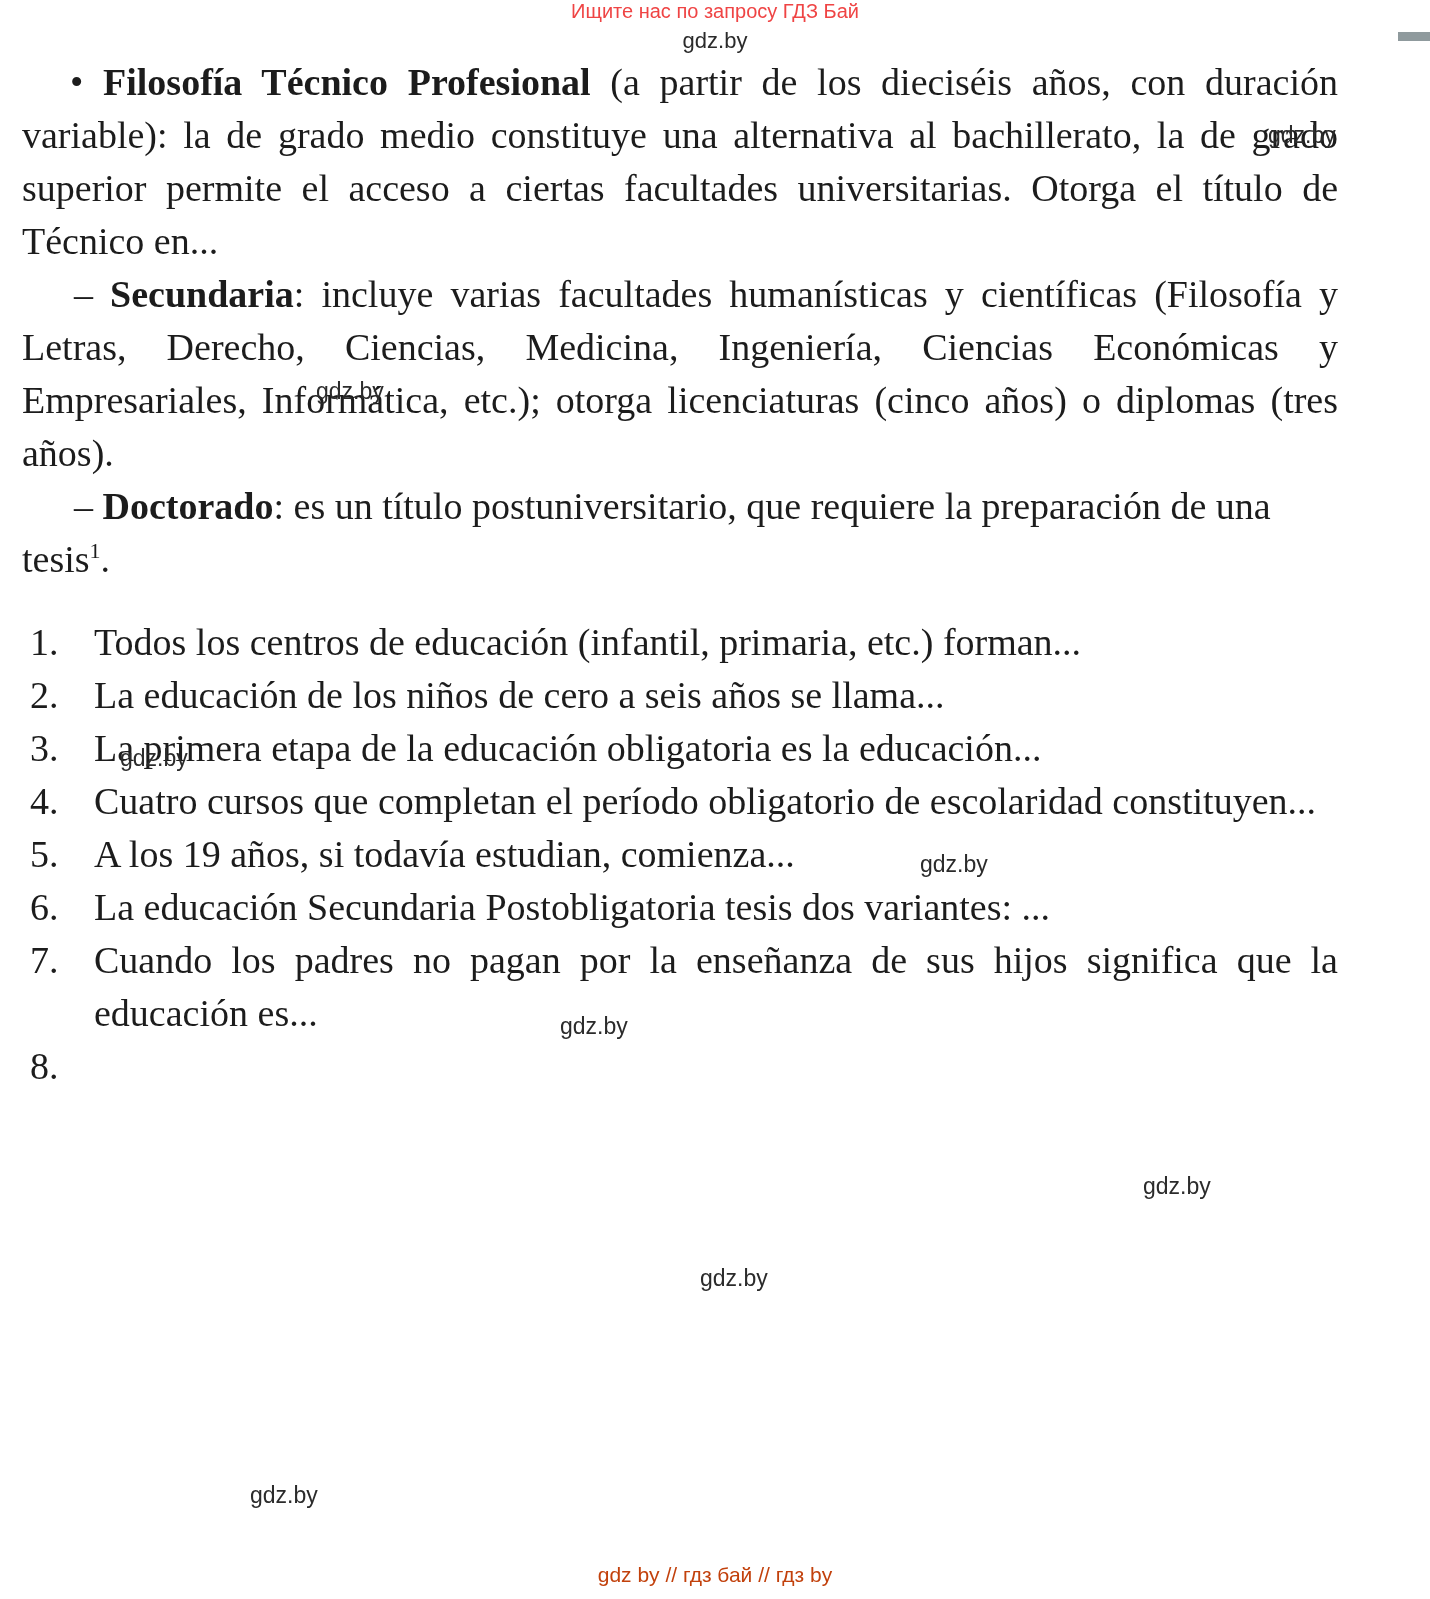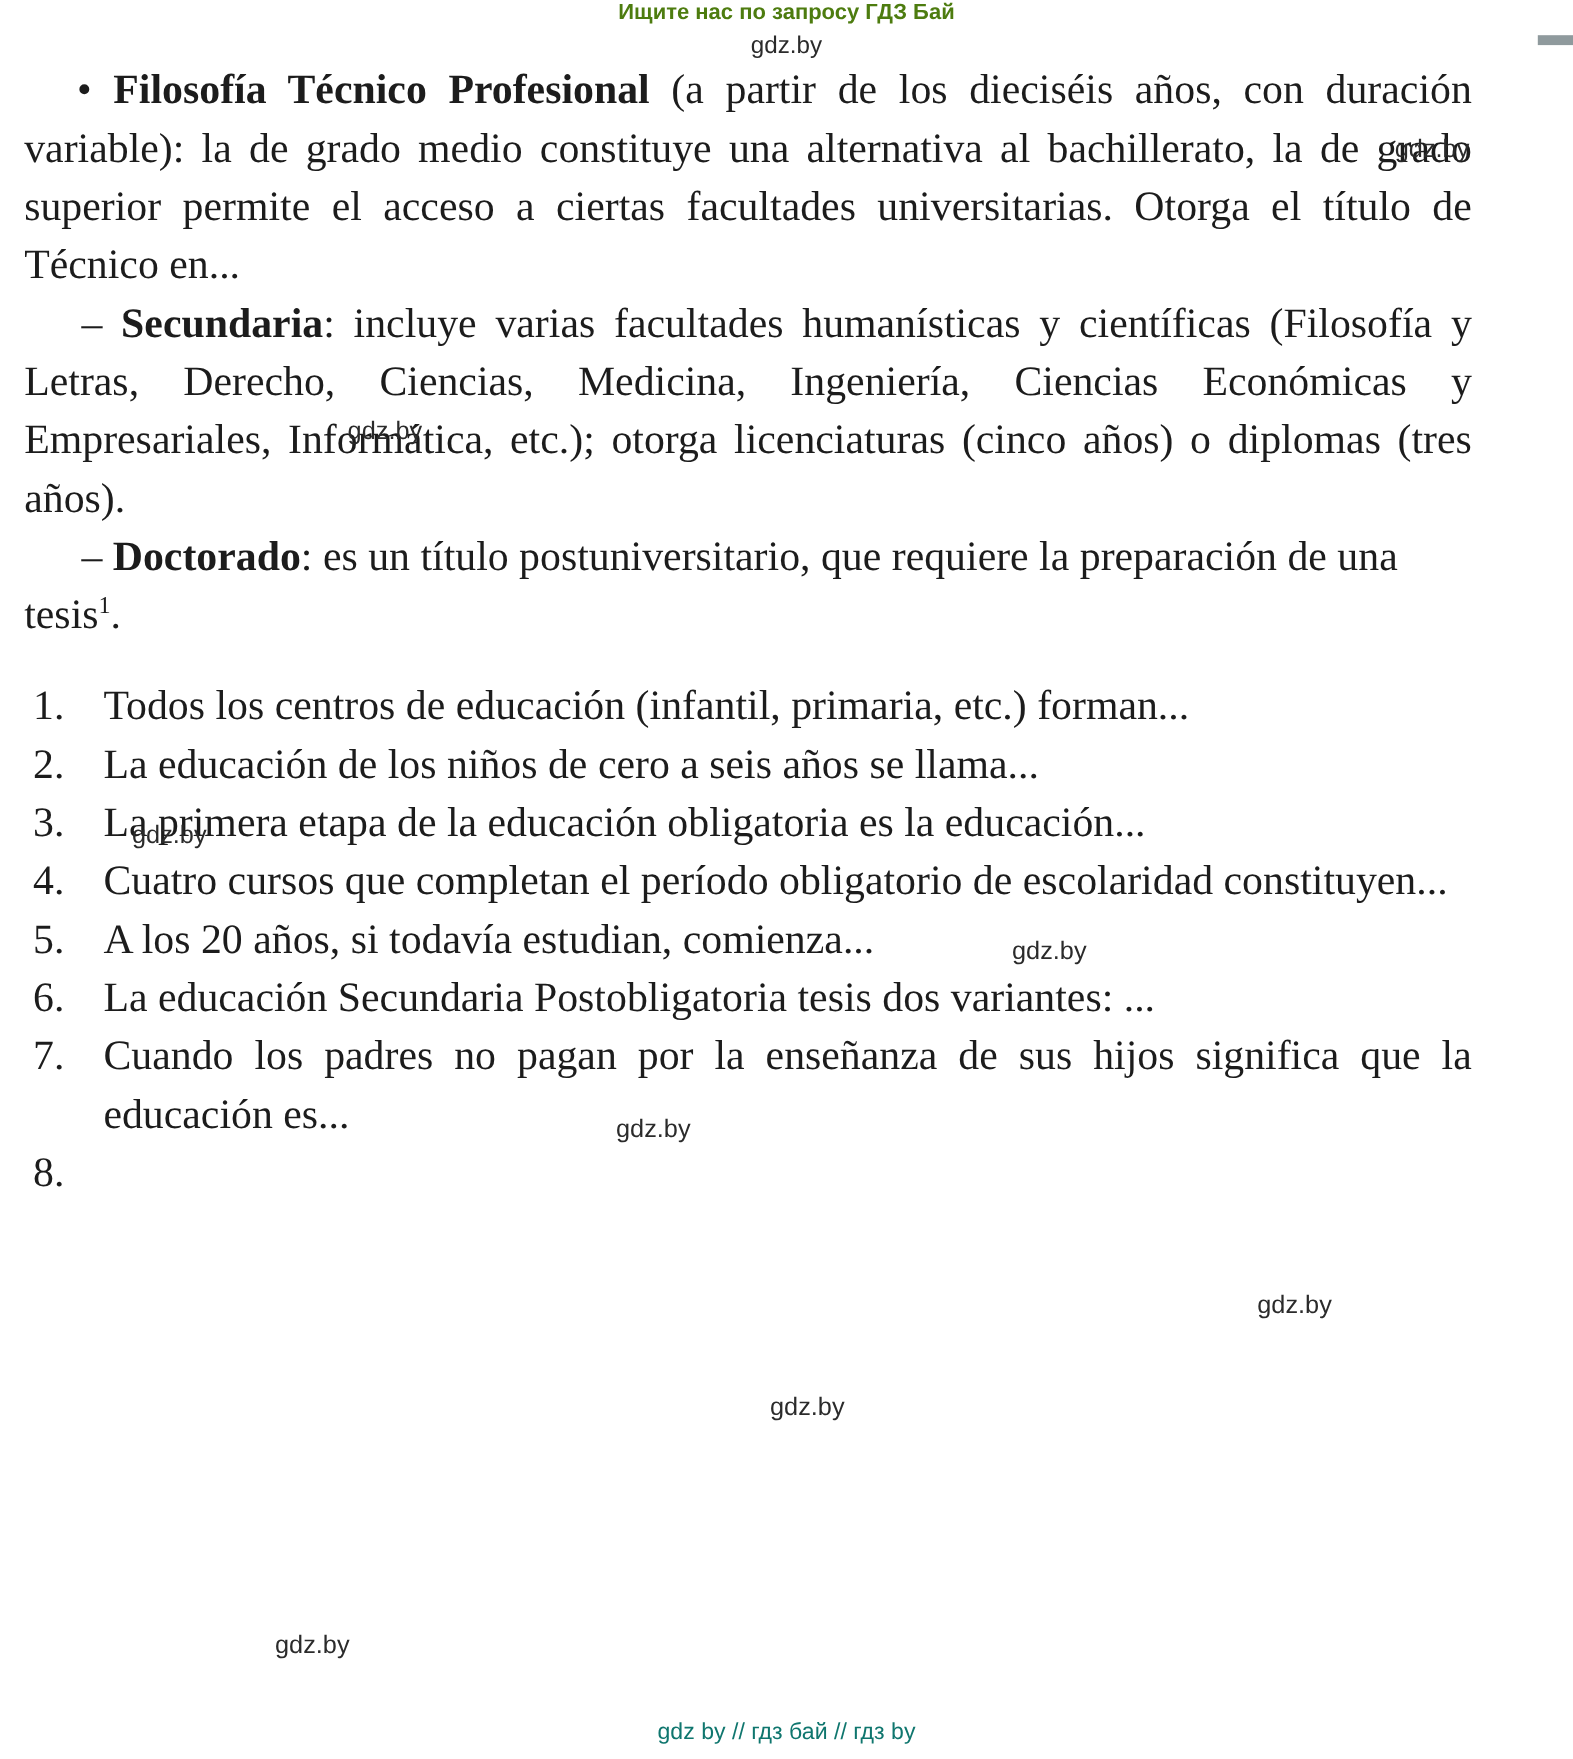--- a/index.html
+++ b/index.html
@@ -18,22 +18,22 @@
 
   
   .promo-banner {
     position: absolute;
     top: 0px;
     left: 0;
     width: 100%;
     text-align: center;
     font-family: "Liberation Sans", sans-serif;
     font-size: 20px;
-    font-weight: bold;
-    color: #4d7c0f;
+    font-weight: normal;
+    color: #ef4444;
     letter-spacing: 0px;
     white-space: nowrap;
   }
   .promo-sub {
     position: absolute;
     top: 28px;
     left: 0;
     width: 100%;
     text-align: center;
     font-family: "Liberation Sans", sans-serif;
@@ -117,21 +117,21 @@
 
   
   .footer {
     position: absolute;
     bottom: 12px;
     left: 0;
     width: 100%;
     text-align: center;
     font-family: "Liberation Sans", sans-serif;
     font-size: 21px;
-    color: #0f766e;
+    color: #c2410c;
     white-space: nowrap;
   }
 </style>
 </head>
 <body>
 
 <div class="promo-banner">Ищите нас по запросу ГДЗ Бай</div>
 <div class="promo-sub">gdz.by</div>
 
 <div class="corner-tab"></div>
@@ -145,21 +145,21 @@
 
   <p class="para dash-para nojust"><span>–</span>&nbsp;<span class="bold">Doctorado</span><span>: es un título postuniversitario, que requiere la preparación de una tesis</span><sup class="fn">1</sup><span>.</span></p>
 
   <div class="list-gap"></div>
 
   <ol class="exercises">
     <li><span class="num">1.</span><span>Todos los centros de educación (infantil, primaria, etc.) forman...</span></li>
     <li><span class="num">2.</span><span>La educación de los niños de cero a seis años se llama...</span></li>
     <li><span class="num">3.</span><span>La primera etapa de la educación obligatoria es la educación...</span></li>
     <li><span class="num">4.</span><span>Cuatro cursos que completan el período obligatorio de escolaridad constituyen...</span></li>
-    <li><span class="num">5.</span><span>A los 20 años, si todavía estudian, comienza...</span></li>
+    <li><span class="num">5.</span><span>A los 19 años, si todavía estudian, comienza...</span></li>
     <li><span class="num">6.</span><span>La educación Secundaria Postobligatoria tesis dos variantes: ...</span></li>
     <li><span class="num">7.</span><span>Cuando los padres no pagan por la enseñanza de sus hijos significa que la educación es...</span></li>
     <li><span class="num">8.</span></li>
   </ol>
 </div>
 
 <div class="wm" id="wm0" style="left: 1268px; top: 122px;">gdz.by</div>
 <div class="wm" id="wm1" style="left: 316px; top: 378px;">gdz.by</div>
 <div class="wm" id="wm2" style="left: 120px; top: 745px;">gdz.by</div>
 <div class="wm" id="wm3" style="left: 920px; top: 851px;">gdz.by</div>

